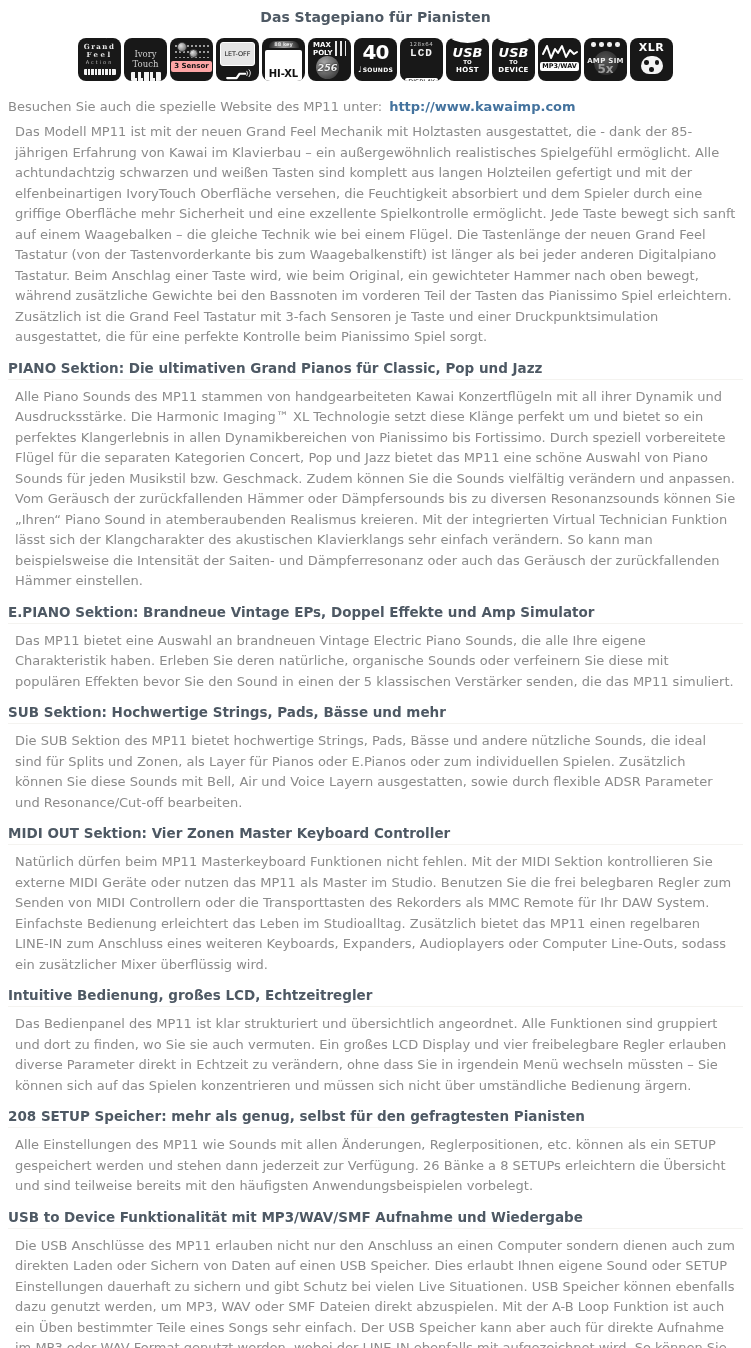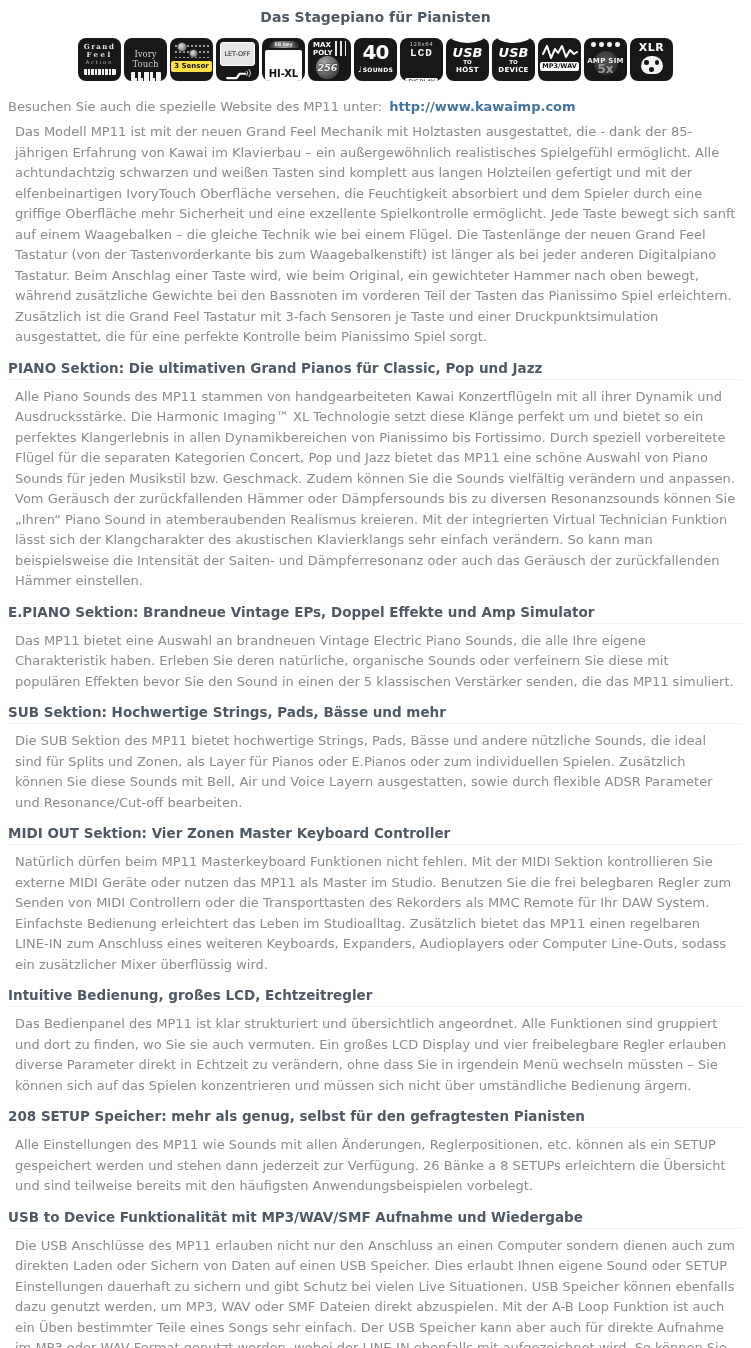--- a/index.html
+++ b/index.html
@@ -53,21 +53,21 @@
   .ivory-keys b { position:absolute; top:0; height:6px; width:3px; background:#181818; }
 
   
   .b-sensor .dotfield { width: 36px; height: 17px; margin-top: 3px;
     background-image: radial-gradient(circle, #9a9a9a 0.8px, transparent 1.1px);
     background-size: 4px 6px; background-position: 0 2px; }
   .b-sensor .node { position: absolute; border-radius: 50%;
     background: radial-gradient(circle at 35% 35%, #e0e0e0, #8a8a8a 65%, #555); border: 1px solid #444; }
   .b-sensor .n1 { width: 8px; height: 8px; left: 7px; top: 4px; }
   .b-sensor .n2 { width: 7px; height: 7px; left: 19px; top: 11px; }
-  .b-sensor .sensor-label { margin-top: 3px; background: #fde047; color: #111;
+  .b-sensor .sensor-label { margin-top: 3px; background: #fca5a5; color: #111;
     font-size: 7px; font-weight: bold; line-height: 9px; padding: 1px 3px; border-radius: 2px; }
 
   
   .b-letoff .letoff-label { margin-top: 4px; background: #e5e5e5; color: #111;
     font-size: 6.5px; font-weight: normal; line-height: 8px; padding: 7px 3px; border-radius: 3px;
     border: 1px solid #fff; }
   .b-letoff svg { margin-top: 2px; }
 
   
   .b-hixl .dome { width: 30px; height: 14px; margin-top: 3px; border-radius: 15px 15px 2px 2px;

